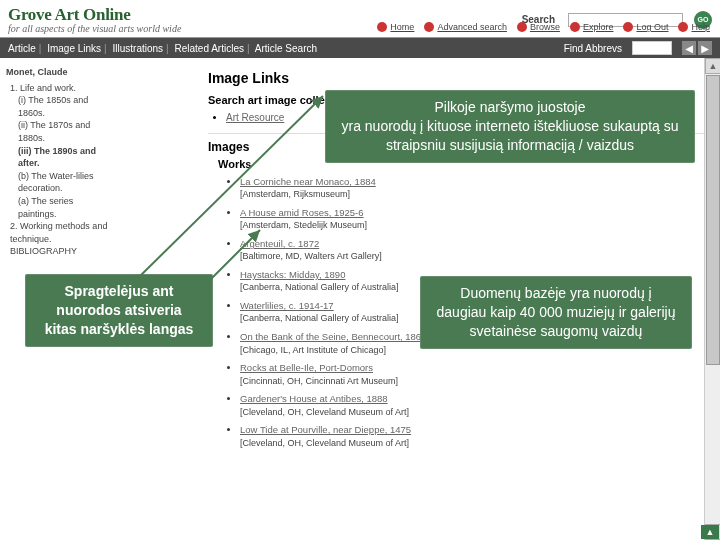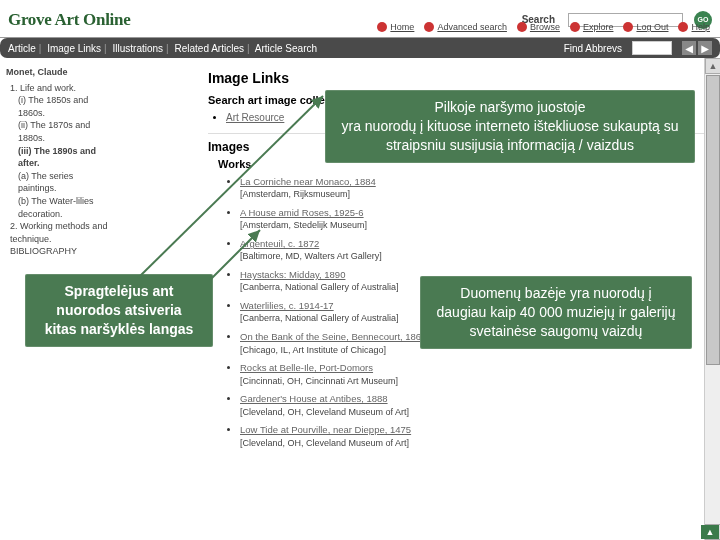--- a/index.html
+++ b/index.html
@@ -8,21 +8,21 @@
   .brand { display:flex; flex-direction:column; }
   .brand .title { font-size:17px; font-weight:bold; color:#2a6132; font-family: Georgia, serif; letter-spacing:-0.3px; }
   .brand .tag { font-size:10px; font-style:italic; color:#666; font-family: Georgia, serif; margin-top:-2px; }
   .topnav { display:flex; align-items:center; gap:11px; font-size:10px; color:#666; }
   .search-label { font-weight:bold; color:#444; margin-right:2px; }
   .search-input { width:115px; height:14px; border:1px solid #aaa; font-size:10px; padding:0 2px; }
   .go { width:18px; height:18px; border-radius:50%; background:#3b8351; color:#fff; display:flex; align-items:center; justify-content:center; font-size:7px; font-weight:bold; }
   .navlinks { display:flex; align-items:center; gap:10px; position:absolute; top:22px; right:10px; }
   .navlinks .nl { display:flex; align-items:center; gap:3px; font-size:9px; color:#444; text-decoration:underline; }
   .navlinks .dot { width:10px; height:10px; border-radius:50%; background:#c33; display:inline-block; }
-  .greybar { background:#4a4a4a; color:#fff; display:flex; justify-content:space-between; align-items:center; padding:3px 8px; font-size:10px;border-radius:7px; }
+  .greybar { background:#4a4a4a; color:#fff; display:flex; justify-content:space-between; align-items:center; padding:3px 8px; font-size:10px; }
   .greybar .links span { color:#fff; }
   .greybar .links .sep { color:#999; padding:0 3px; }
   .greybar .right { display:flex; align-items:center; gap:10px; }
   .greybar .right input { width:40px; height:14px; border:1px solid #ccc; }
   .arrows { display:flex; gap:2px; }
   .ar { width:14px; height:14px; background:#888; color:#fff; display:flex; align-items:center; justify-content:center; font-size:10px; }
   .main { display:flex; height:calc(540px - 38px - 20px); }
   .sidebar { width:118px; padding:8px 6px; font-size:9px; color:#444; line-height:1.4; }
   .sidebar .art { font-weight:bold; margin-bottom:3px; }
   .sidebar .toc-item { margin-left:4px; }
@@ -47,20 +47,21 @@
   .c2 { top:274px; left:25px; width:188px;font-weight:bold; }
   .c3 { top:276px; left:420px; width:272px; }
   svg.ptr { position:absolute; pointer-events:none; }
 </style>
 </head>
 <body>
 
 <div class="header">
   <div class="brand">
     <span class="title">Grove Art Online</span>
+    <span class="tag">for all aspects of the visual arts world wide</span>
   </div>
   <div class="topnav">
     <span class="search-label">Search</span>
     <input class="search-input" style="">
     <span class="go">GO</span>
   </div>
 </div>
 <div class="navlinks">
   <span class="nl">
       <span class="dot"></span>
@@ -107,22 +108,22 @@
 </div>
 
 <div class="main">
   <div class="sidebar">
     <div class="art">Monet, Claude</div>
     <div id="toc">
         <div class="toc-item">1. Life and work.</div>
         <div class="toc-sub">(i) The 1850s and 1860s.</div>
         <div class="toc-sub">(ii) The 1870s and 1880s.</div>
         <div class="toc-sub bold">(iii) The 1890s and after.</div>
+        <div class="toc-sub">(b) The Water-lilies decoration.</div>
         <div class="toc-sub">(a) The series paintings.</div>
-        <div class="toc-sub">(b) The Water-lilies decoration.</div>
         <div class="toc-item">2. Working methods and technique.</div>
         <div class="toc-item">BIBLIOGRAPHY</div>
       </div>
   </div>
   <div class="content">
     <div class="h1">Image Links</div>
     <div class="sub">Search art image collections</div>
     <ul class="bull">
         <li><a style="color:#666;text-decoration:underline;">Art Resource</a></li>
       </ul>

